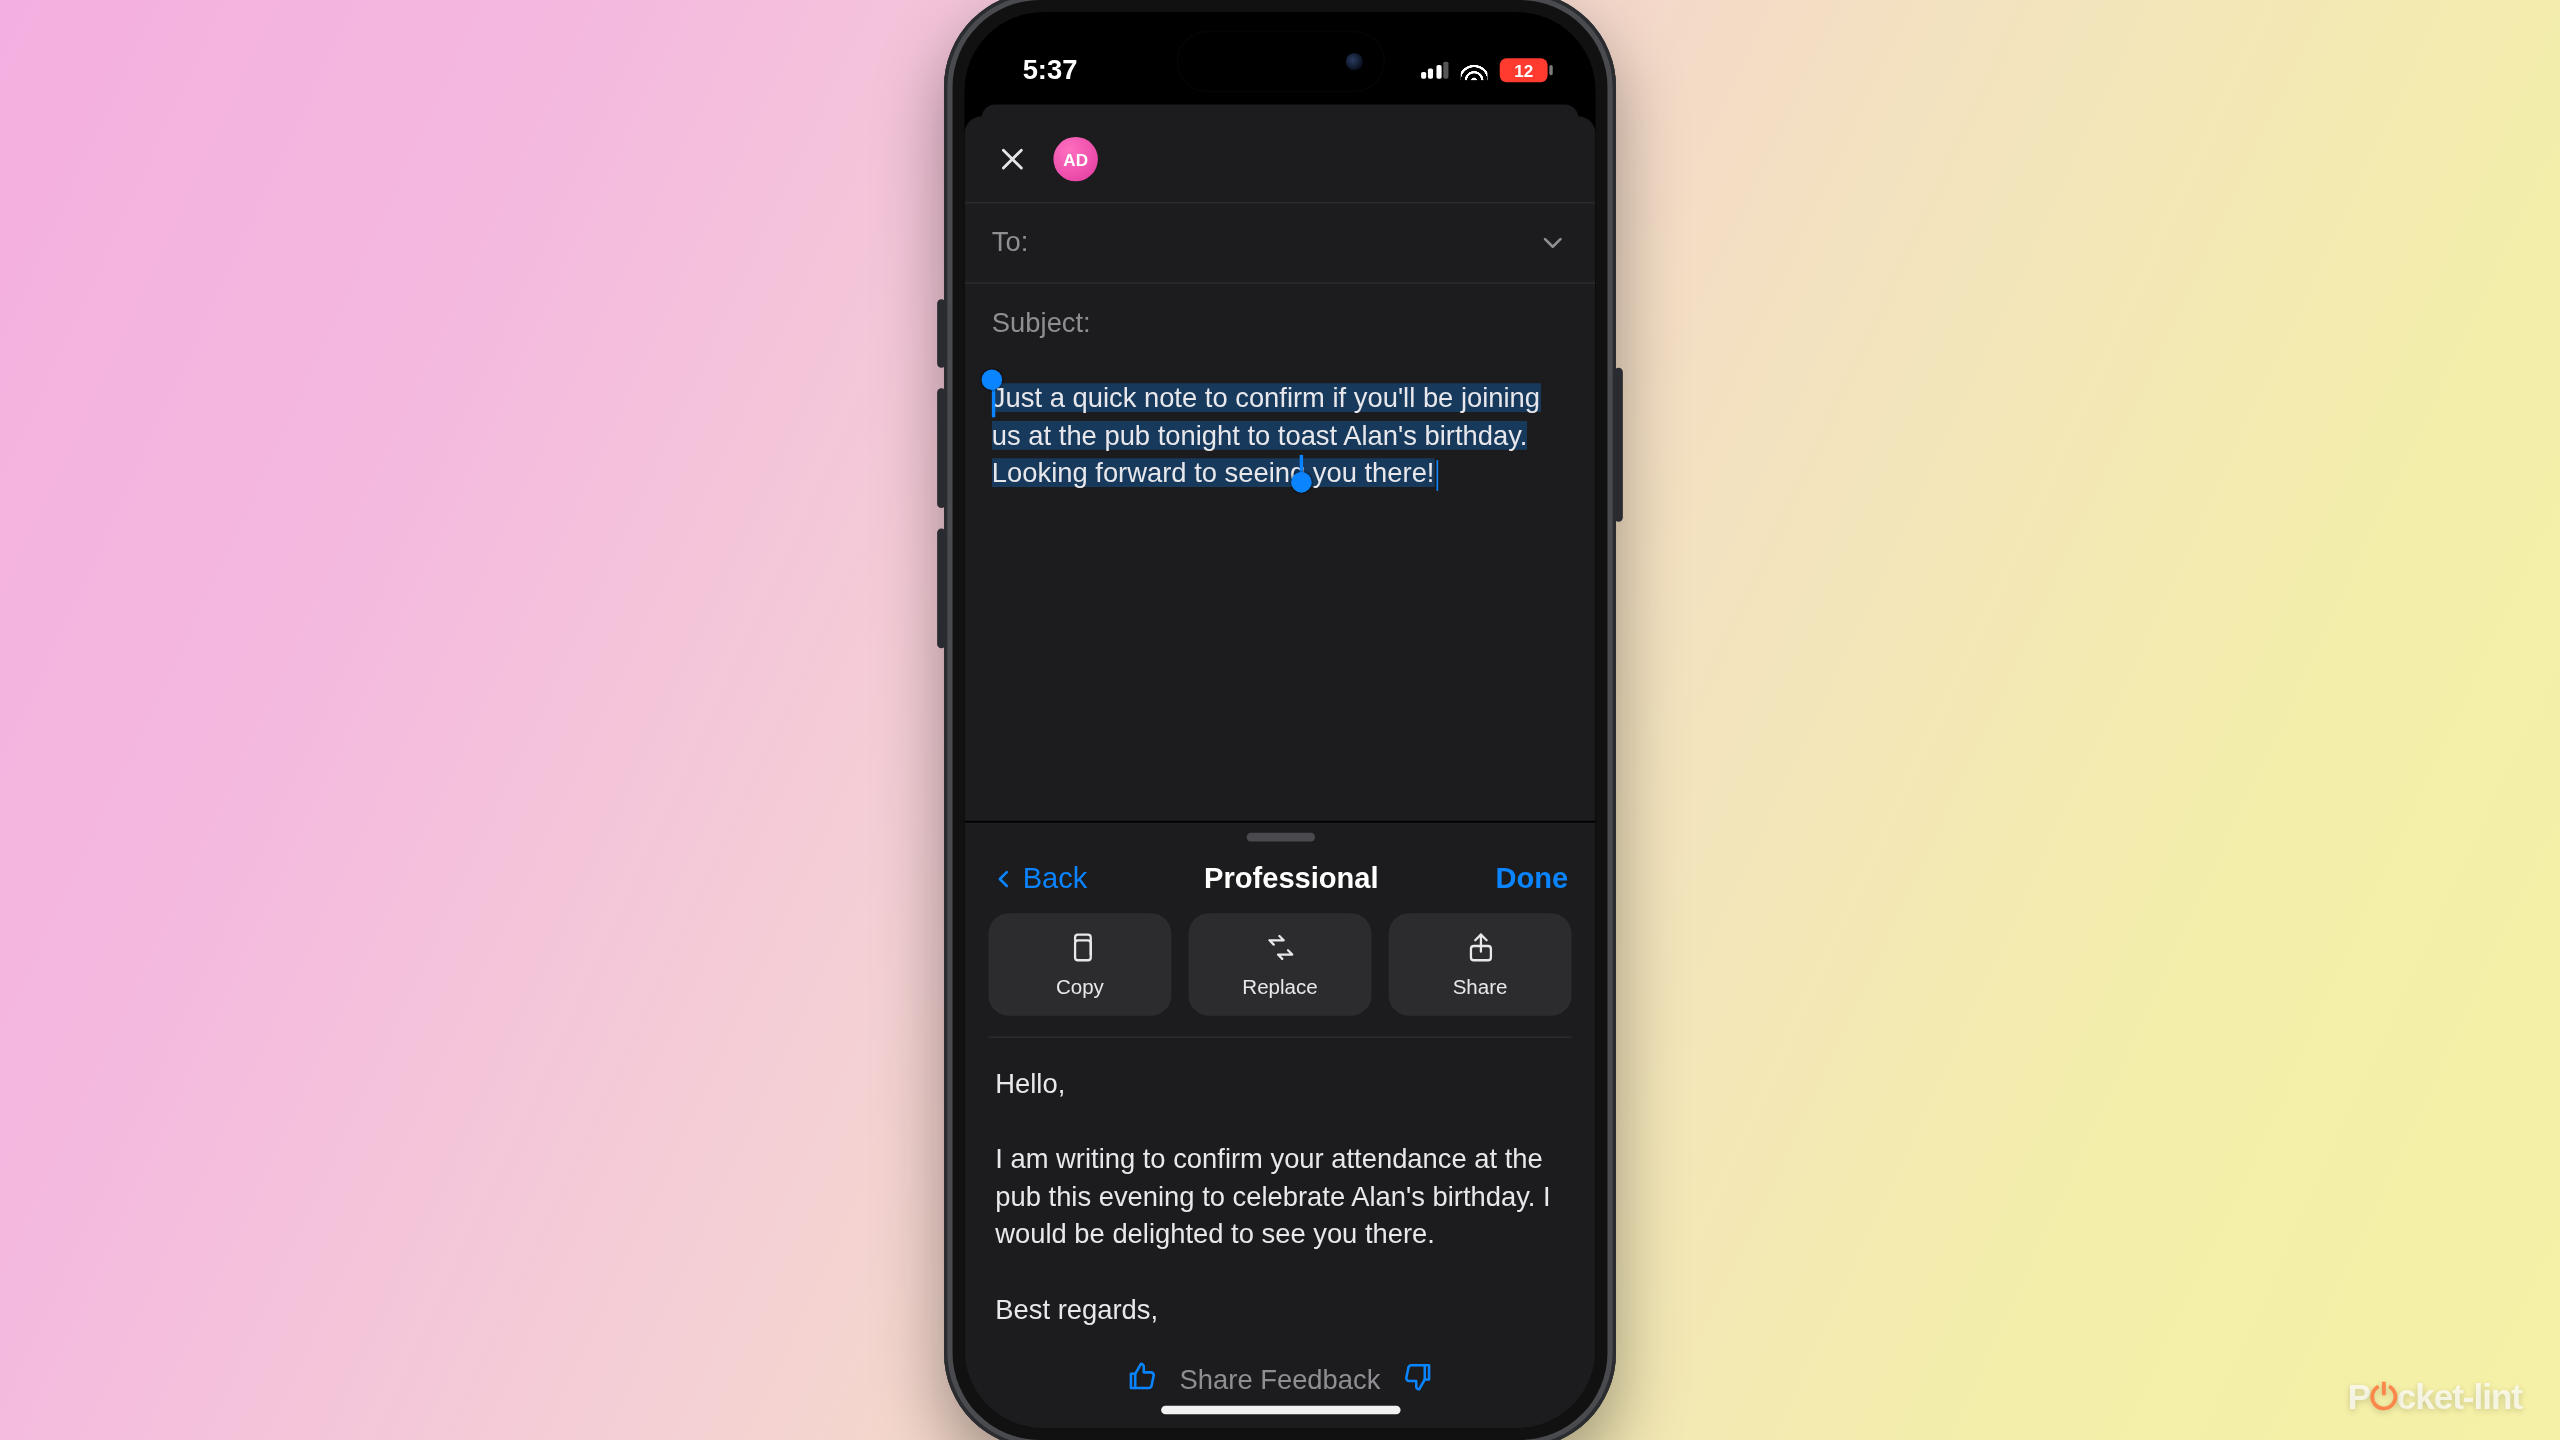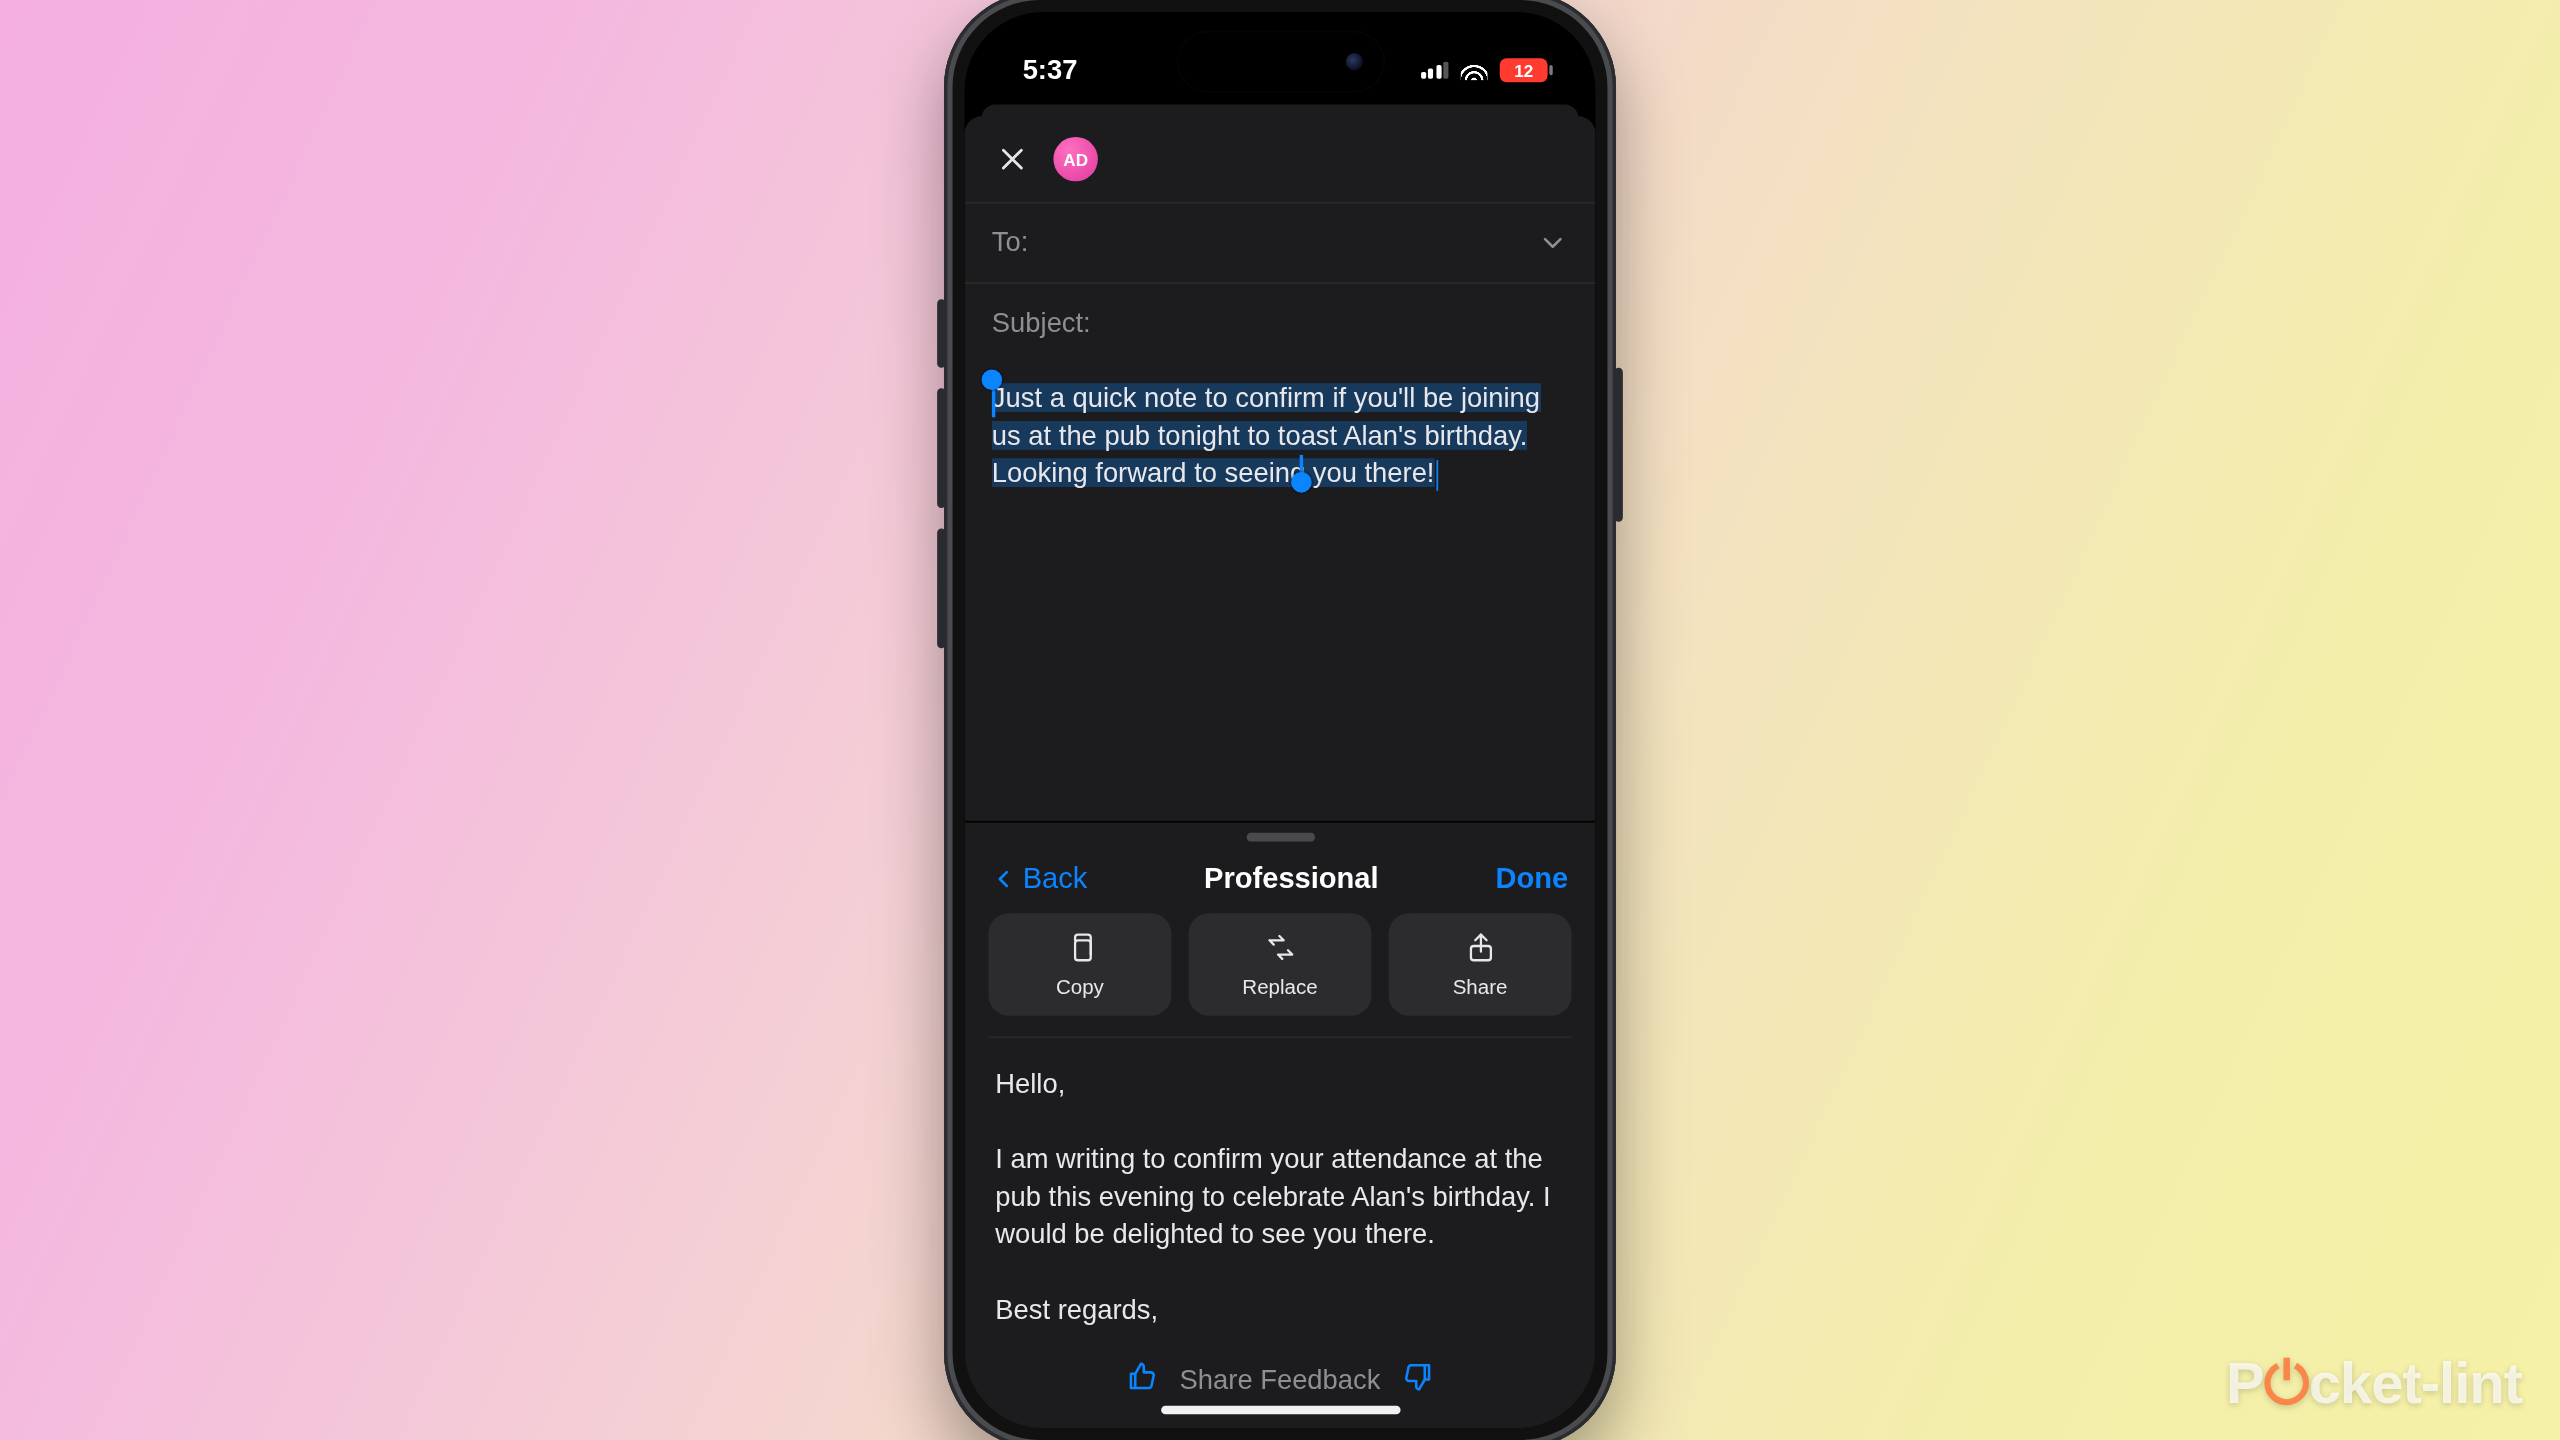--- a/index.html
+++ b/index.html
@@ -9,21 +9,21 @@
     background: linear-gradient(115deg,
        #f4afe0 0%, #f4b8df 18%, #f4cfd5 40%, #f3e3be 62%, #f3eeaa 82%, #f5f1a6 100%);
     position: relative;
   }
 
   
   .watermark {
     position: absolute;
     right: 38px;
     bottom: 22px;
-    font-size: 58px;
+    font-size: 35px;
     font-weight: 700;
     letter-spacing: -1px;
     color: rgba(255,255,255,0.72);
     text-shadow: 0 2px 6px rgba(0,0,0,0.18);
   }
   .watermark .power {
     display: inline-block;
     position: relative;
     color: rgba(255,120,60,0.85);
     font-weight: 800;

